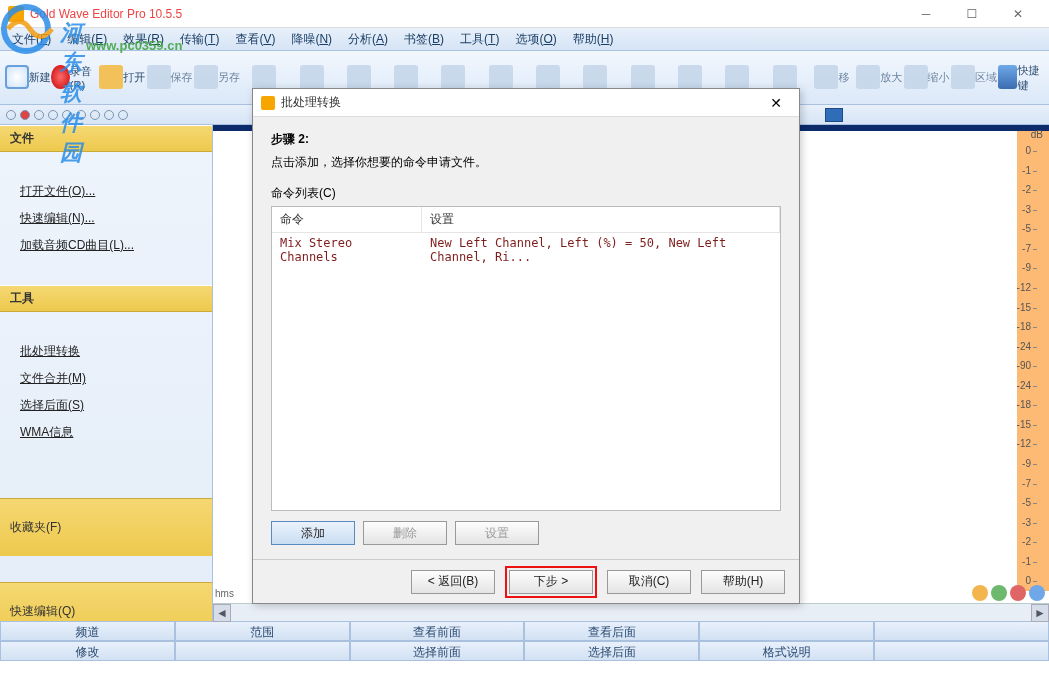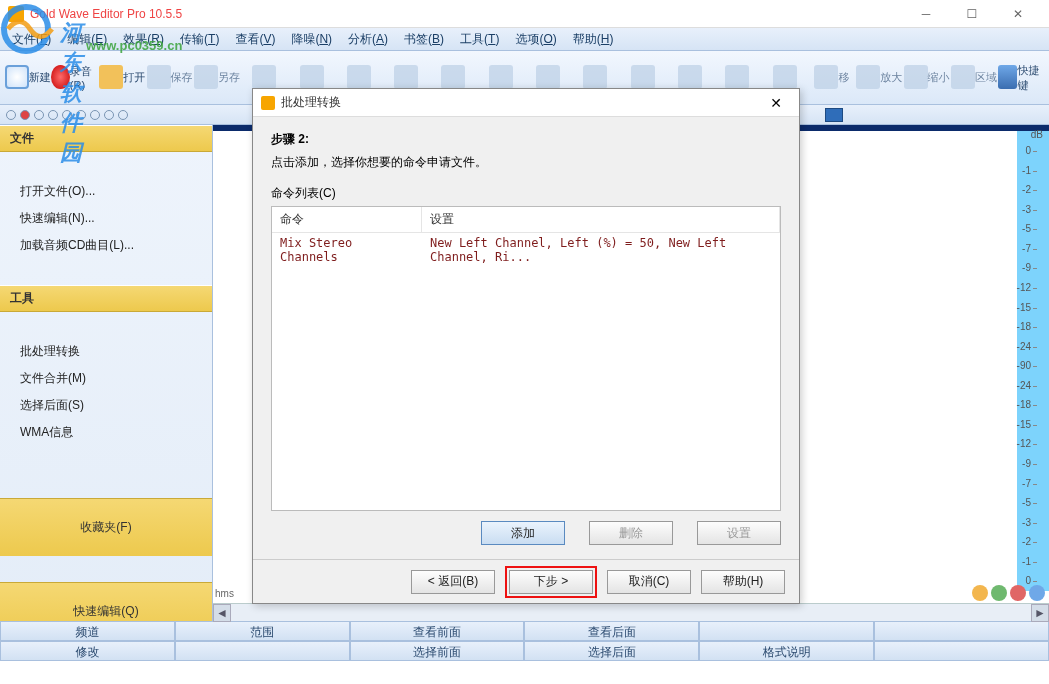--- a/index.html
+++ b/index.html
@@ -26,27 +26,27 @@
 .blue-block { width: 18px; height: 14px; background: #2f6db9; margin-left: auto; margin-right: 200px; border: 1px solid #1d4a82; }
 
 .watermark { position: absolute; top: 4px; left: 0; pointer-events: none; opacity: 0.85; z-index: 20; }
 .watermark .wlogo { width: 60px; height: 50px; position: absolute; top: 0; left: 0; }
 .watermark .wtext1 { position: absolute; top: 6px; left: 60px; font-size: 22px; font-weight: bold; color: #2a8de8; font-style: italic; letter-spacing: 1px; margin-top: 8px; }
 .watermark .wtext2 { position: absolute; top: 34px; left: 86px; font-size: 13px; color: #3aa33a; font-weight: bold; }
 
 .main-area { display: flex; height: 496px; }
 .sidebar { width: 213px; background: linear-gradient(#eef4fc, #e4edf8); border-right: 1px solid #a9c0de; display: flex; flex-direction: column; gap: 26px; }
 .side-header { background: linear-gradient(#f5d873, #edc94d); padding: 4px 10px; font-weight: bold; color: #333; border-top: 1px solid #fff; border-bottom: 1px solid #c9a937; }
-.side-item { padding: 5px 20px; cursor: pointer; color: #222; }
+.side-item { padding: 5px 20px; cursor: pointer; color: #222; text-decoration: underline; }
 .side-spacer { flex: 1; }
-.side-footer { background: linear-gradient(#f5d873, #edc94d); padding: 20px 10px; color: #333; border-top: 1px solid #c9a937; cursor: pointer; text-align: center; }
+.side-footer { background: linear-gradient(#f5d873, #edc94d); padding: 20px 10px; color: #333; border-top: 1px solid #c9a937; cursor: pointer; }
 
 .canvas-area { flex: 1; background: #fff; position: relative; }
 .blue-strip { height: 6px; background: #0b2b6b; }
-.ruler-area { position: absolute; right: 0; top: 6px; bottom: 30px; width: 32px; background: #7dd3fc; }
+.ruler-area { position: absolute; right: 0; top: 6px; bottom: 30px; width: 32px; background: #fdba74; }
 .ruler-lbl { position: absolute; right: 18px; font-size: 10px; color: #555; }
 .ruler-tick { position: absolute; right: 12px; width: 4px; height: 1px; background: #888; }
 .hms-lbl { position: absolute; left: 2px; bottom: 22px; font-size: 10px; color: #666; }
 .bottom-scrollbar { position: absolute; left: 0; right: 0; bottom: 0; height: 18px; background: #e8eef6; border-top: 1px solid #bcc; display: flex; }
 .scroll-arrow { width: 18px; height: 18px; background: #d4dde8; border: 1px solid #aab; display: flex; align-items: center; justify-content: center; color: #556; cursor: pointer; }
 .zoom-icons { position: absolute; right: 4px; bottom: 20px; display: flex; gap: 3px; }
 .zoom-ico { width: 16px; height: 16px; border-radius: 50%; cursor: pointer; }
 
 .bottom-panels { display: flex; height: 20px; }
 .bp-cell { flex: 1; background: linear-gradient(#e8f0fb, #d2e1f3); border: 1px solid #a9c0de; text-align: center; padding: 2px; color: #2b4a6f; cursor: pointer; }
@@ -62,21 +62,21 @@
 .dlg-step { font-weight: bold; margin-bottom: 6px; }
 .dlg-desc { margin-bottom: 14px; }
 .dlg-group-lbl { margin-bottom: 4px; }
 .dlg-list { flex: 1; background: #fff; border: 1px solid #bbb; display: flex; flex-direction: column; }
 .dlg-list-header { display: flex; background: #fff; border-bottom: 1px solid #e5e5e5; }
 .dlg-list-header > div { padding: 4px 8px; border-right: 1px solid #e5e5e5; font-weight: normal; color: #333; }
 .dlg-list-row { display: flex; }
 .dlg-list-row > div { padding: 3px 8px; font-family: SimSun, monospace; font-size: 12px; color: #7f1d1d; }
 .col-cmd { width: 150px; }
 .col-set { flex: 1; }
-.dlg-actions { display: flex; justify-content: flex-end; gap: 24px; margin-top: 10px; }
+.dlg-actions { display: flex; gap: 8px; margin-top: 10px; }
 .dlg-btn { width: 84px; height: 24px; background: linear-gradient(#fdfdfd, #e4e4e4); border: 1px solid #999; cursor: pointer; color: #222; }
 .dlg-btn:disabled { color: #999; }
 .dlg-btn.primary { background: linear-gradient(#eaf3fd, #c9ddf2); border: 1px solid #5a8ac0; }
 .dlg-nav { height: 44px; border-top: 1px solid #ccc; display: flex; align-items: center; justify-content: flex-end; padding: 0 14px; gap: 10px; }
 .highlight-box { border: 2px solid #e11; padding: 2px; display: inline-flex; }
 
 
 .ico-new { background: radial-gradient(#fff, #cfe3fa); border-radius: 4px; border: 2px solid #6aa0da; }
 .ico-rec { background: radial-gradient(#ff6a6a, #c40000); border-radius: 50%; }
 .ico-open { background: #f2c15a; border-radius: 3px; }

